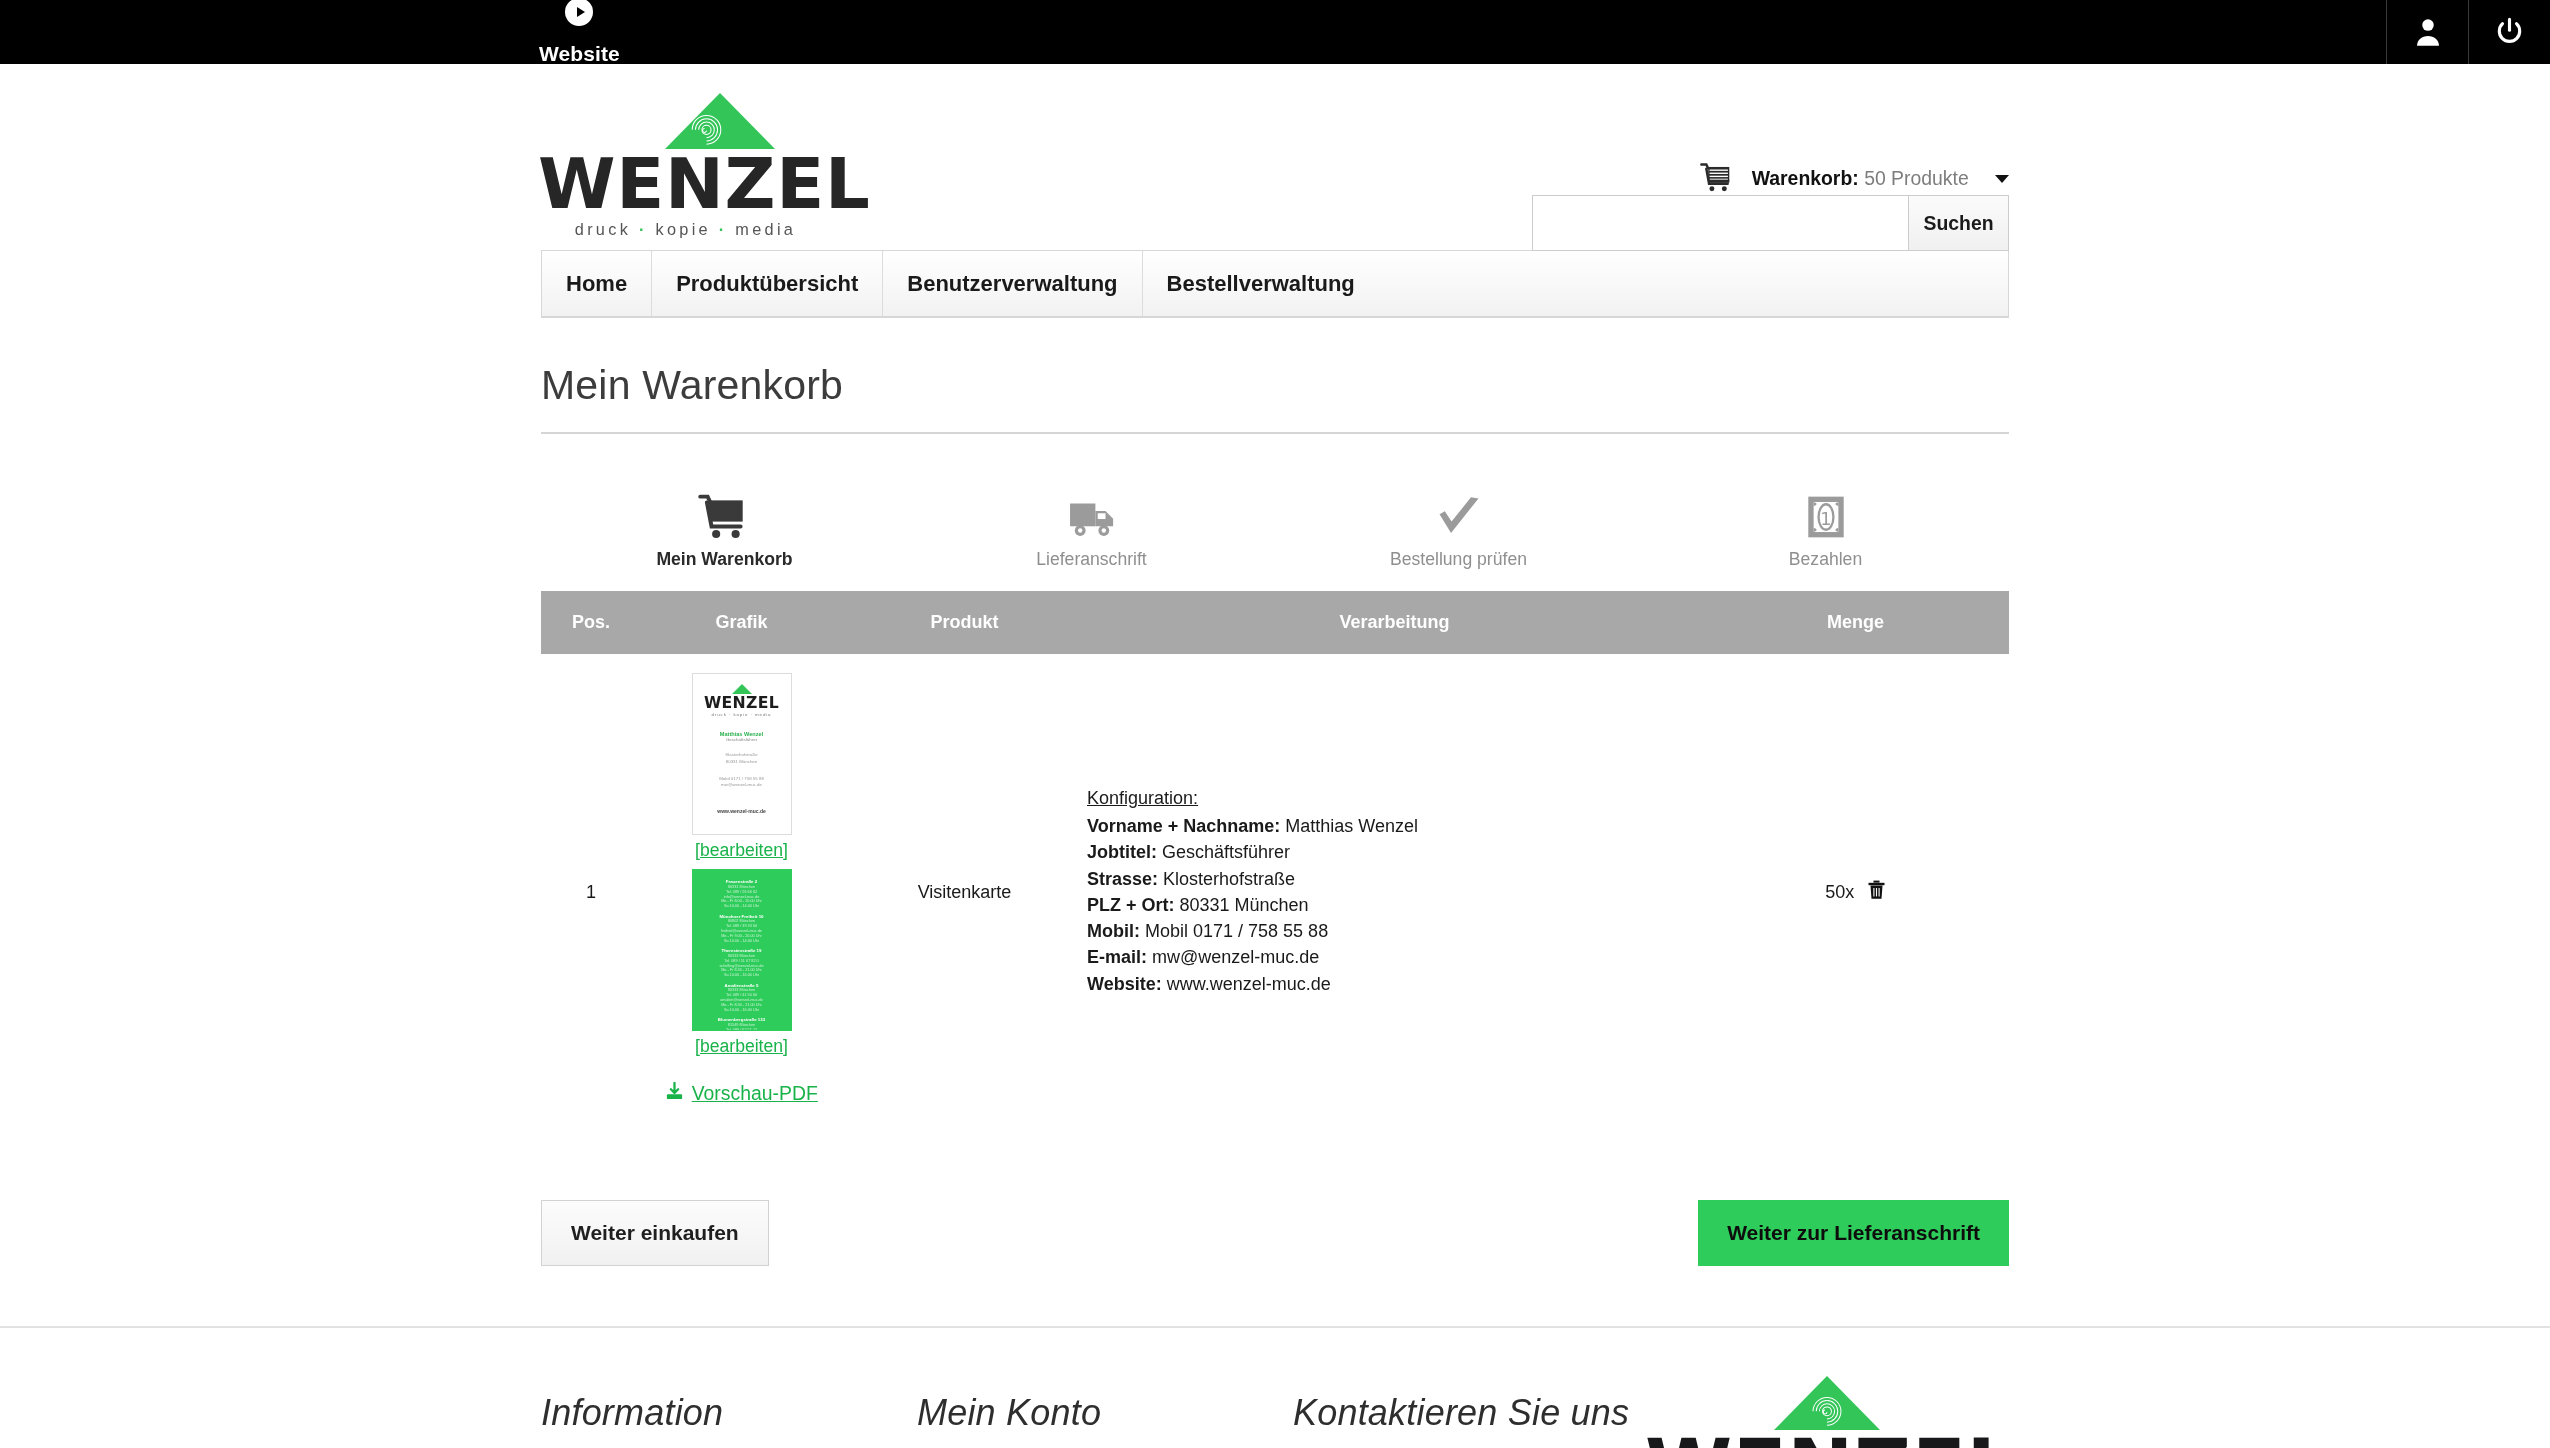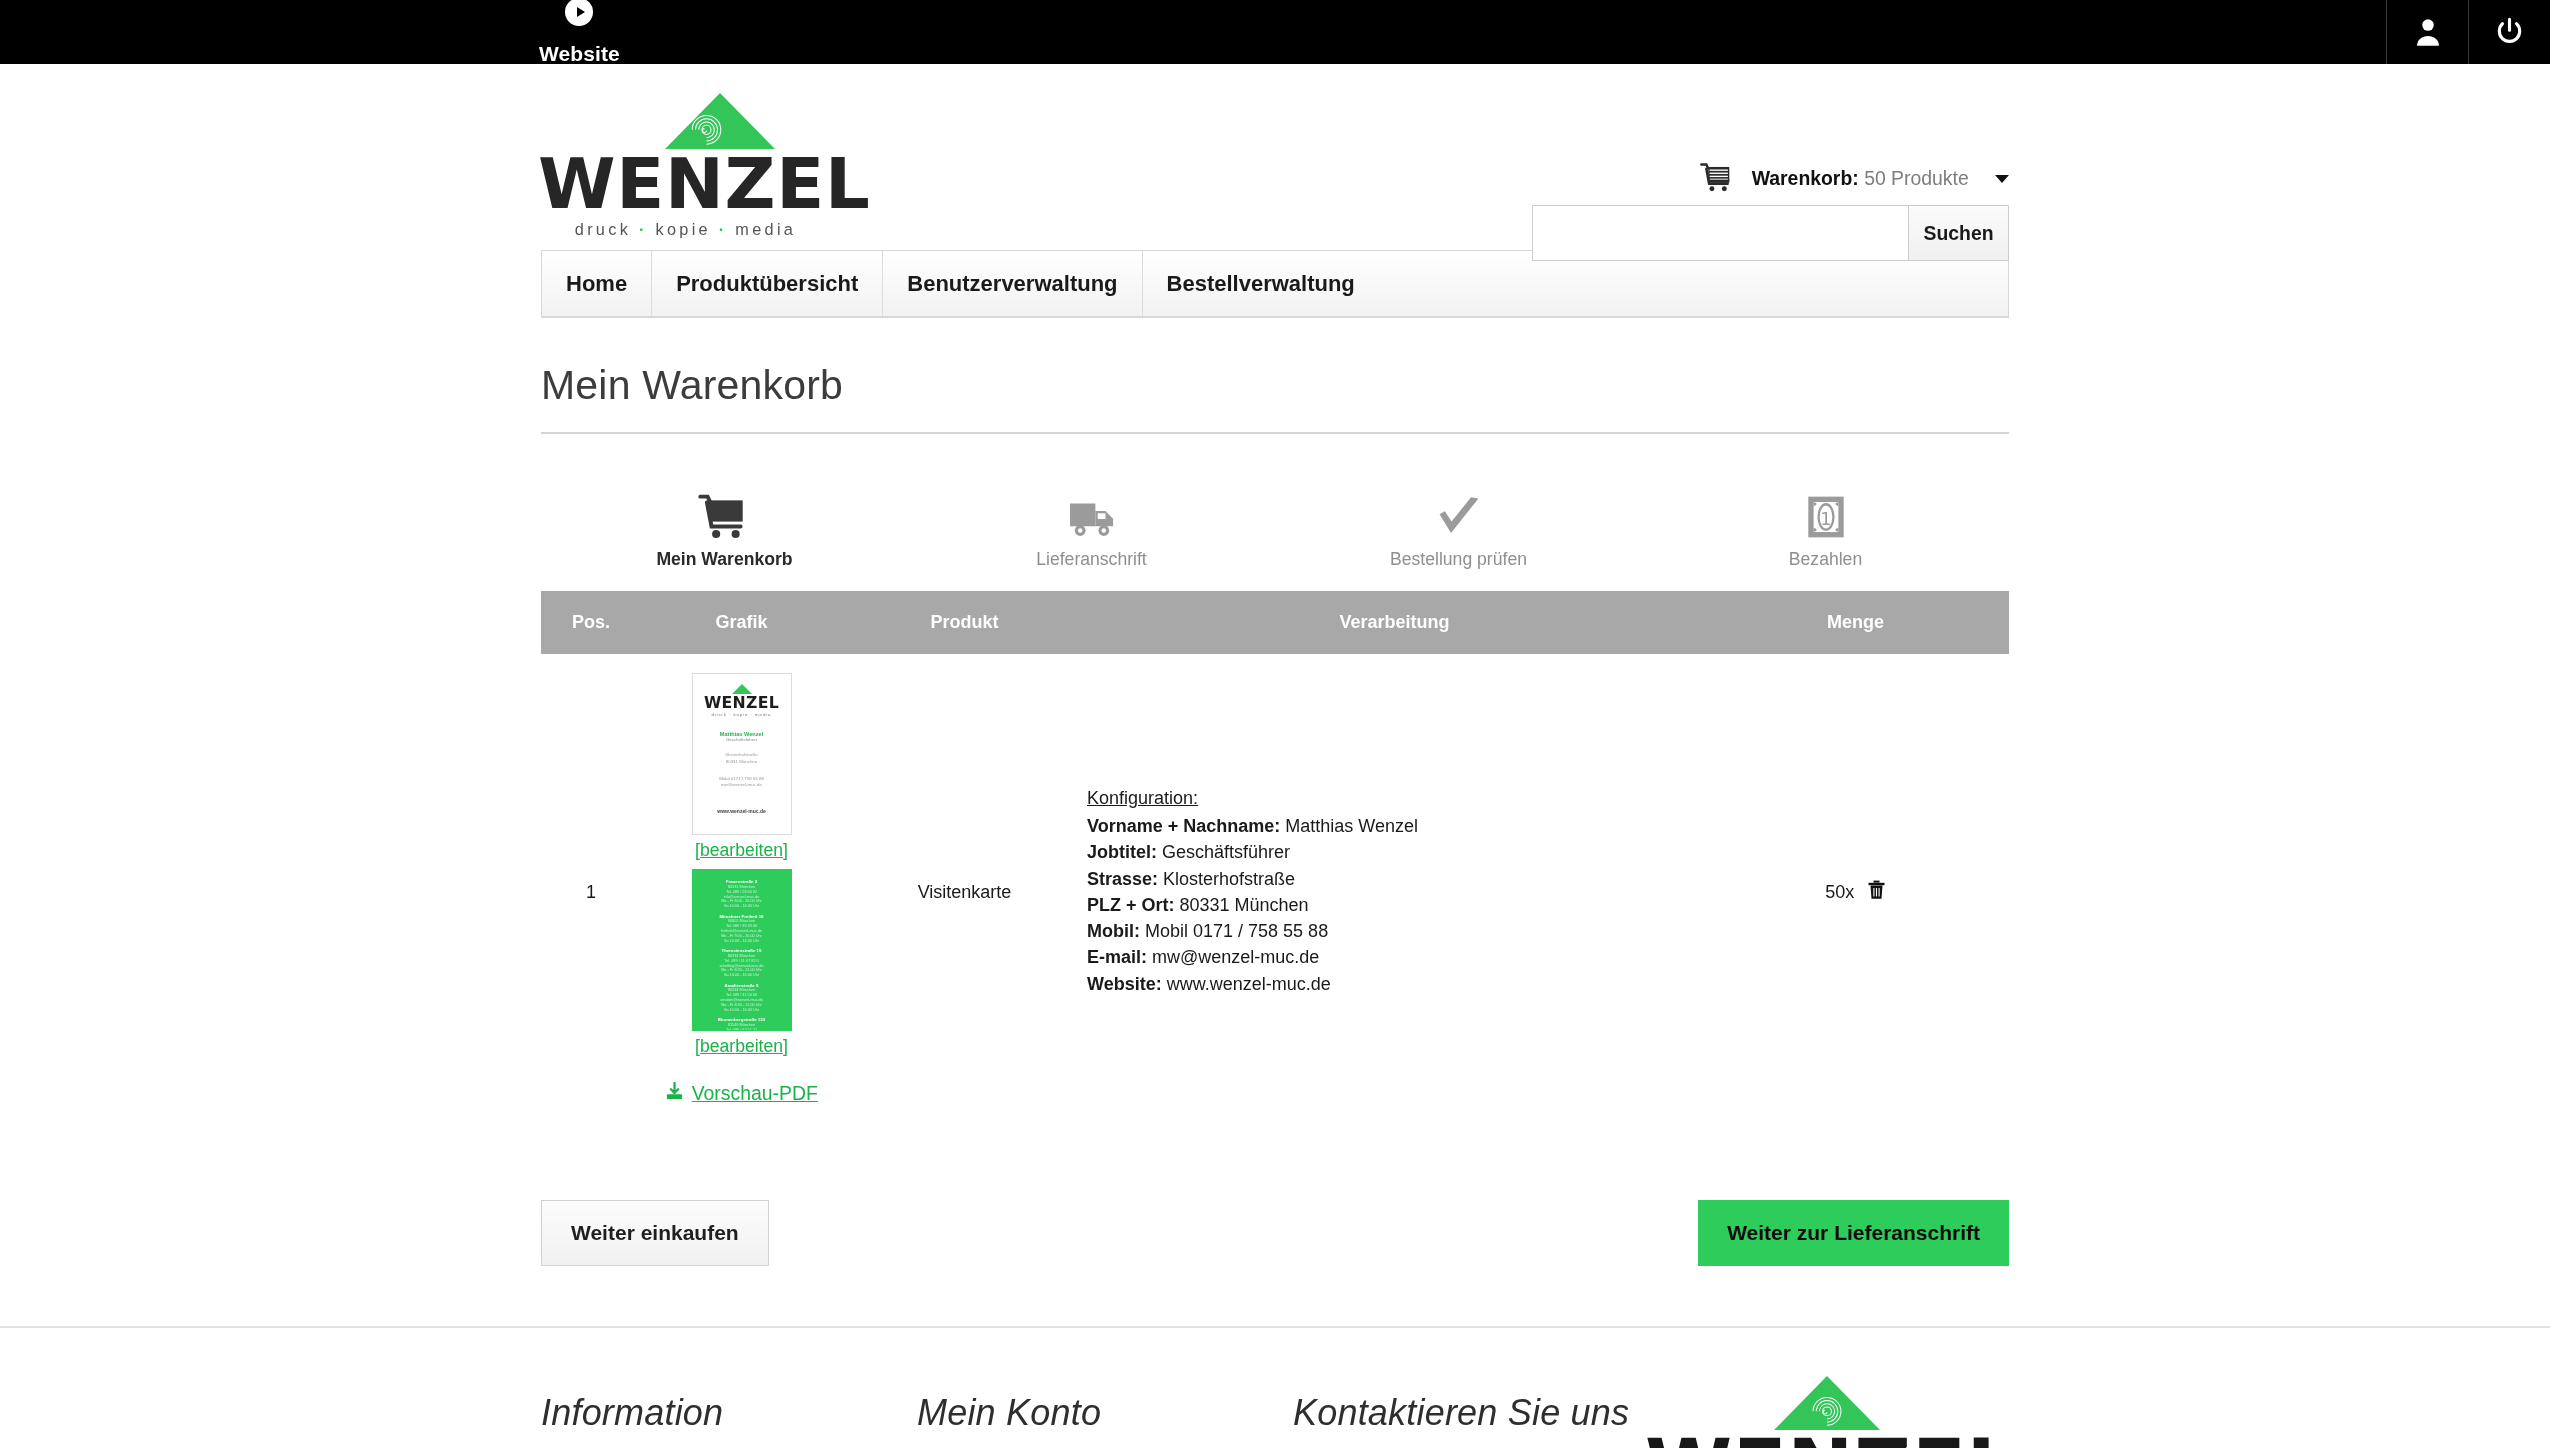--- a/index.html
+++ b/index.html
@@ -137,21 +137,21 @@
   .cart-label b { color: #111; }
   .caret-down {
     width: 0; height: 0;
     border-left: 7px solid transparent;
     border-right: 7px solid transparent;
     border-top: 8.2px solid #111;
     margin-left: 10px;
   }
   .search-row {
     position: absolute;
-    right: 0; top: 137px;
+    right: 0; top: 127px;
     display: flex;
     width: 477px;
     height: 56px;
     border: 1.3px solid #ccc;
     background: #fff;
   }
   .search-input {
     flex: 1;
     border: 0; outline: none;
     padding: 0 11.3px;

